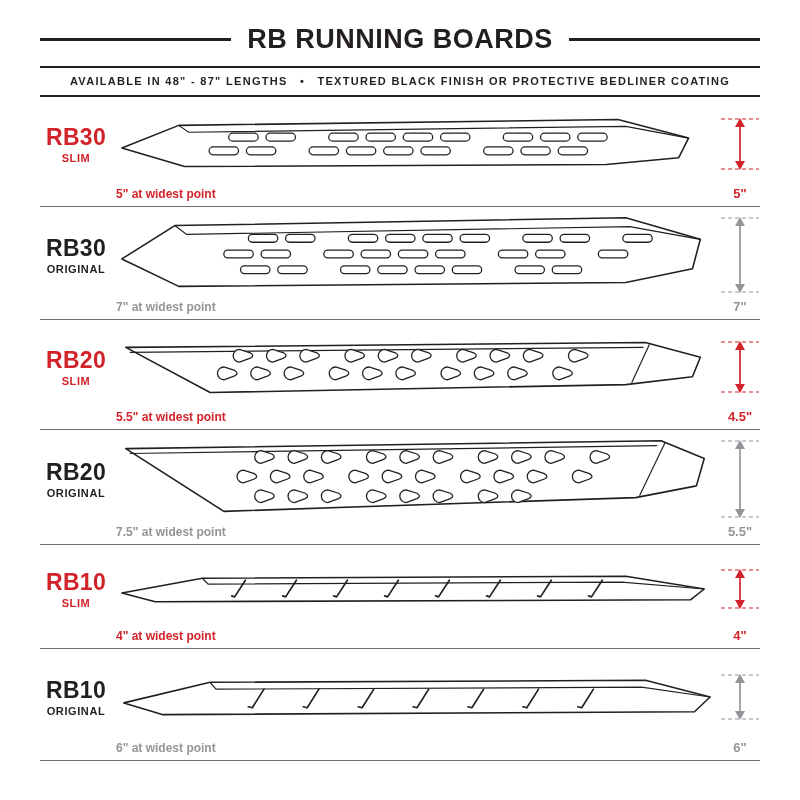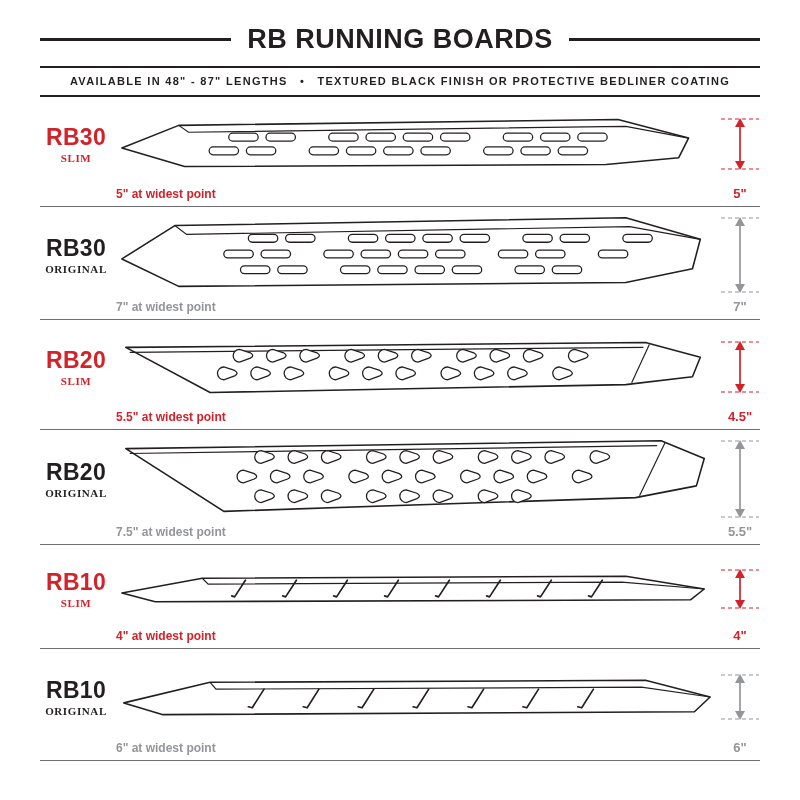--- a/index.html
+++ b/index.html
@@ -15,21 +15,21 @@
   .subtitle-band { border-top:2.5px solid var(--ink); border-bottom:2.5px solid var(--ink);
                    padding:7px 0 8px; text-align:center; }
   .subtitle { font-size:11px; font-weight:bold; letter-spacing:1.3px; white-space:nowrap; }
 
   
   .board-row { position:relative; border-bottom:1.5px solid #6d6e71; }
   .r1{height:110px}.r2{height:113px}.r3{height:110px}.r4{height:115px}.r5{height:104px}.r6{height:112px}
   .row-main { display:flex; align-items:center; height:calc(100% - 16px); }
   .label-col { flex:0 0 72px; width:72px; text-align:center; }
   .model { font-size:23px; font-weight:bold; letter-spacing:.3px; }
-  .variant { font-size:11px; font-weight:bold; letter-spacing:.6px; margin-top:1px;font-family:Liberation Serif, serif; }
+  .variant { font-size:11px; font-weight:bold; letter-spacing:.6px; margin-top:1px; }
   .board-col { flex:1 1 auto; display:flex; justify-content:center; align-items:center; }
   .arrow-col { flex:0 0 40px; width:40px; display:flex; justify-content:center; }
   .widest { position:absolute; left:76px; bottom:5px; font-size:12px; font-weight:bold; }
   .height { position:absolute; right:0; bottom:5px; width:40px; text-align:center;
             font-size:13px; font-weight:bold; }
 
   .board-row.slim .model, .board-row.slim .variant,
   .board-row.slim .widest, .board-row.slim .height { color:var(--red); }
   .board-row.original .model, .board-row.original .variant { color:var(--ink); }
   .board-row.original .widest, .board-row.original .height { color:var(--gray); }

